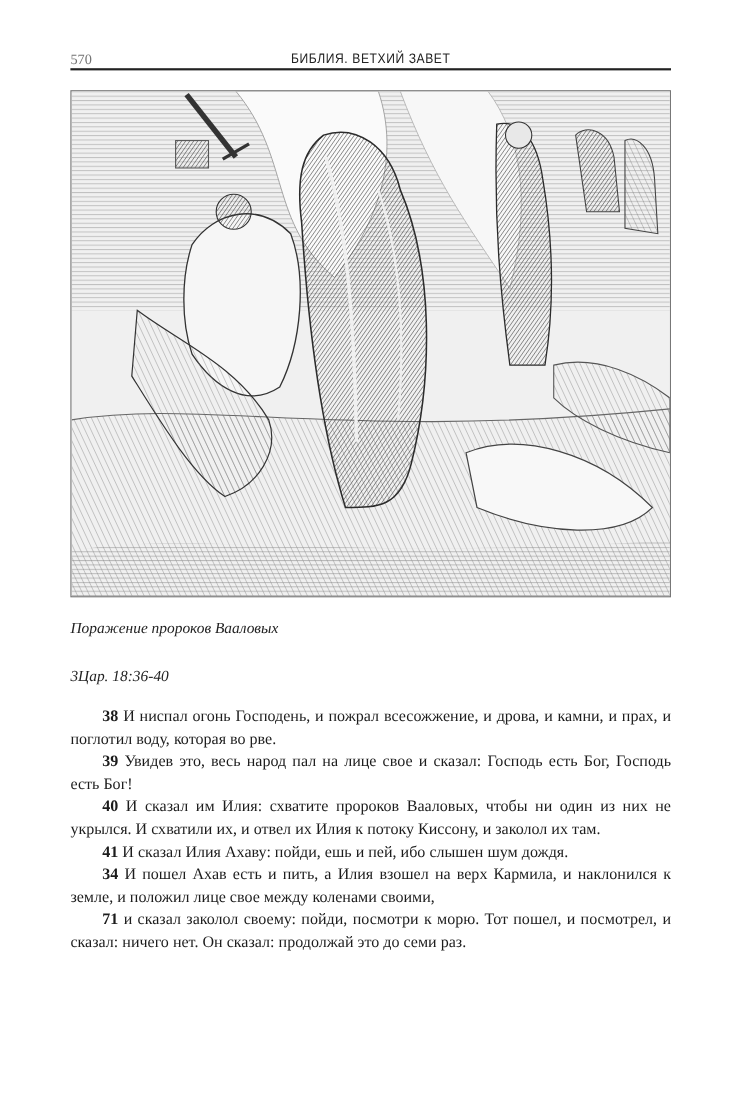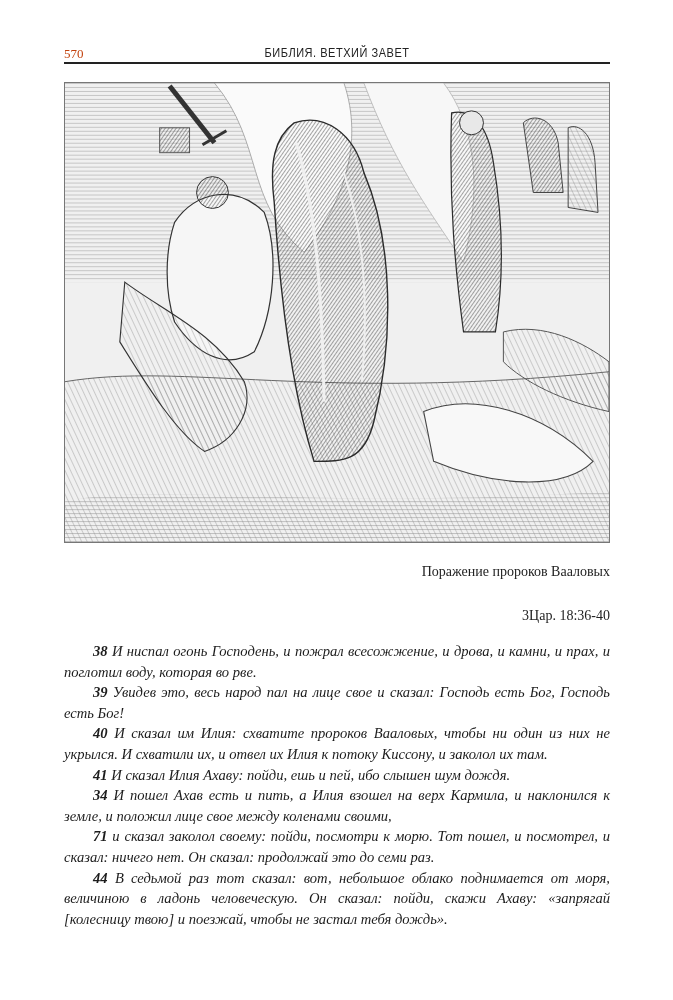--- a/index.html
+++ b/index.html
@@ -1,25 +1,25 @@
 <!DOCTYPE html>
 <html><head>
   <meta charset="utf-8">
   <style>
     html, body { margin: 0; padding: 0; background: #ffffff; }
     body { width: 673px; height: 1000px; position: relative; overflow: hidden; font-family: "DejaVu Serif", serif; color: #1a1a1a; }
     .header { position: absolute; left: 64px; top: 46px; width: 546px; height: 16px; border-bottom: 2px solid #222; }
-    .page-num { position: absolute; left: 0; top: 0; font-family: "Liberation Serif", serif; font-size: 13px; color: #c2410c; }
+    .page-num { position: absolute; left: 0; top: 0; font-family: "Liberation Serif", serif; font-size: 13px; color: #737373; }
     .running-title { position: absolute; left: 0; right: 0; top: 0; text-align: center; font-family: "Liberation Sans", sans-serif; font-size: 12.5px; letter-spacing: 0.6px; color: #222; transform: scaleX(0.88); }
     .illustration { position: absolute; left: 64px; top: 82px; width: 546px; height: 461px; border: 1px solid #777; box-sizing: border-box; overflow: hidden; background: #e9e9e9; }
     .illustration svg { display: block; width: 100%; height: 100%; }
-    .caption { position: absolute; left: 64px; width: 546px; text-align: right; font-family: "Liberation Serif", serif; font-size: 14px; color: #222; }
+    .caption { position: absolute; left: 64px; width: 546px; text-align: left; font-family: "Liberation Serif", serif; font-style: italic; font-size: 14px; color: #222; }
     .caption.title { top: 564px; }
     .caption.ref { top: 608px; }
-    .verses { position: absolute; left: 64px; top: 641px; width: 546px; font-family: "Liberation Serif", serif; font-size: 14.6px; line-height: 20.6px; color: #1c1c1c; text-align: justify; font-style: italic; }
+    .verses { position: absolute; left: 64px; top: 641px; width: 546px; font-family: "Liberation Serif", serif; font-size: 14.6px; line-height: 20.6px; color: #1c1c1c; text-align: justify; }
     .verse { text-indent: 29px; margin: 0; }
     .vnum { font-weight: bold; }
   </style>
 </head>
 <body>
 
 <div class="header">
   <span class="page-num">570</span>
   <div class="running-title">БИБЛИЯ.  ВЕТХИЙ  ЗАВЕТ</div>
 </div>
@@ -77,14 +77,13 @@
 <div class="caption title">Поражение пророков Вааловых</div>
 <div class="caption ref">3Цар. 18:36-40</div>
 
 <div class="verses">
   <p class="verse"><span class="vnum">38</span><span> И ниспал огонь Господень, и пожрал всесожжение, и дрова, и камни, и прах, и поглотил воду, которая во рве.</span></p>
   <p class="verse"><span class="vnum">39</span><span> Увидев это, весь народ пал на лице свое и сказал: Господь есть Бог, Господь есть Бог!</span></p>
   <p class="verse"><span class="vnum">40</span><span> И сказал им Илия: схватите пророков Вааловых, чтобы ни один из них не укрылся. И схватили их, и отвел их Илия к потоку Киссону, и заколол их там.</span></p>
   <p class="verse"><span class="vnum">41</span><span> И сказал Илия Ахаву: пойди, ешь и пей, ибо слышен шум дождя.</span></p>
   <p class="verse"><span class="vnum">34</span><span> И пошел Ахав есть и пить, а Илия взошел на верх Кармила, и наклонился к земле, и положил лице свое между коленами своими,</span></p>
   <p class="verse"><span class="vnum">71</span><span> и сказал заколол своему: пойди, посмотри к морю. Тот пошел, и посмотрел, и сказал: ничего нет. Он сказал: продолжай это до семи раз.</span></p>
-  <p class="verse"><span class="vnum">44</span><span> В седьмой раз тот сказал: вот, небольшое облако поднимается от моря, величиною в ладонь человеческую. Он сказал: пойди, скажи Ахаву: «запрягай [колесницу твою] и поезжай, чтобы не застал тебя дождь».</span></p>
 </div>
 
 </body></html>

